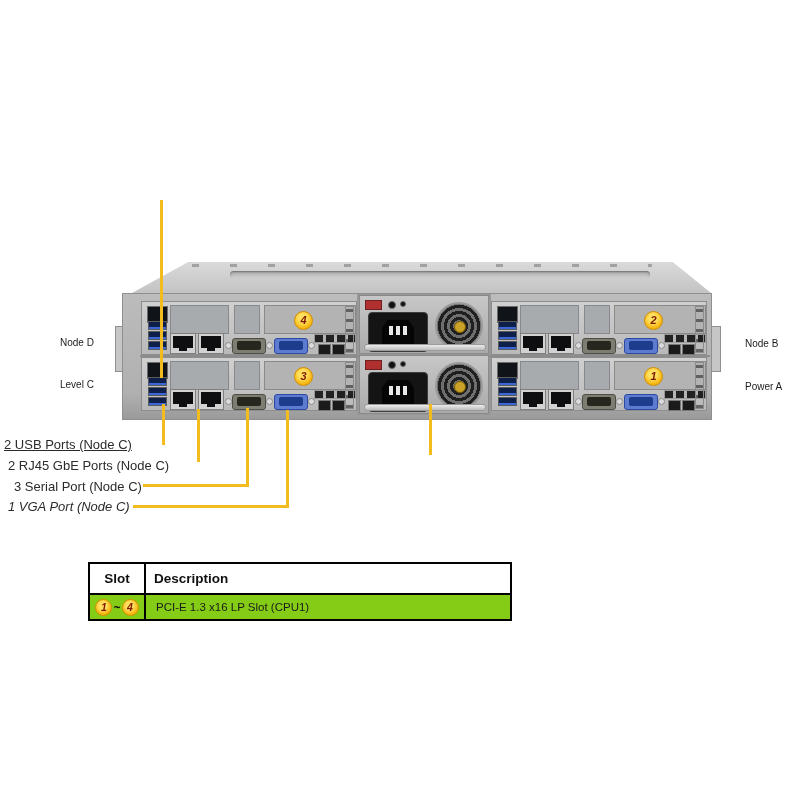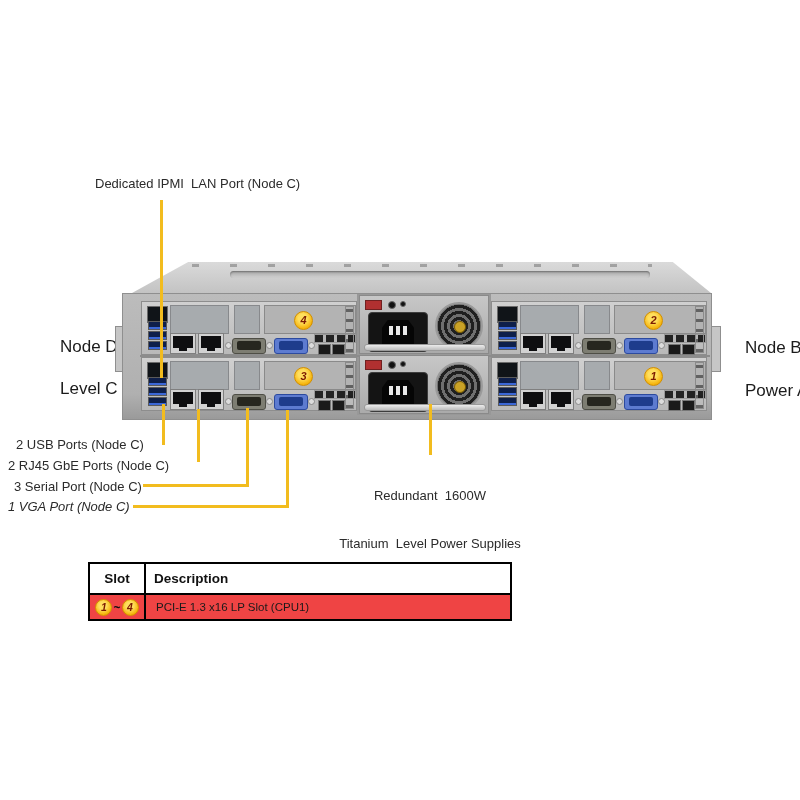--- a/index.html
+++ b/index.html
@@ -1,21 +1,21 @@
 <!DOCTYPE html>
 <html><head>
 <meta charset="utf-8">
 <style>
   html,body{margin:0;padding:0;background:#fff;}
   .stage{position:relative;width:800px;height:800px;background:#ffffff;overflow:hidden;
          font-family:"Liberation Sans",sans-serif;color:#222;}
 
   
   .callout-label{position:absolute;font-size:13px;color:#2b2b2b;white-space:pre;}
-  .node-label{position:absolute;font-size:17px;color:#1b1b1b;white-space:pre;}
+  .node-label{position:absolute;font-size:10px;color:#1b1b1b;white-space:pre;}
   .psu-caption{position:absolute;left:330px;top:456px;width:200px;text-align:center;
                font-size:13px;color:#2b2b2b;line-height:16px;white-space:pre;}
 
   
   .yline{position:absolute;background:#F2BC1E;z-index:30;}
 
   
   .lid{position:absolute;left:132px;top:262px;width:579px;height:31px;
        background:linear-gradient(180deg,#dadada,#c3c3c3);
        clip-path:polygon(9.7% 0,93.4% 0,100% 100%,0 100%);z-index:1;}
@@ -86,35 +86,34 @@
        border-radius:50%;background:#c9a227;border:1px solid #7a5c00;}
   .psu-handle{position:absolute;left:4px;bottom:2px;width:120px;height:5px;border-radius:3px;
        background:linear-gradient(180deg,#ececec,#bdbdbd);border:1px solid #9a9a9a;}
 
   
   .slot-table{position:absolute;left:88px;top:562px;width:424px;border-collapse:collapse;z-index:10;}
   .slot-table th,.slot-table td{border:2px solid #000;}
   .slot-table th{background:#fff;font-size:13.5px;font-weight:700;color:#111;height:27px;}
   .slot-table th.col-slot{width:52px;text-align:center;border-radius:6px;}
   .slot-table th.col-desc{text-align:left;padding-left:8px;}
-  .slot-table td{background:#ef4444;height:22px;}
+  .slot-table td{background:#84cc16;height:22px;}
   .cell-slot{text-align:center;white-space:nowrap;}
   .cell-desc{font-size:11.5px;color:#1a1a1a;padding-left:10px;}
   .tbadge{display:inline-block;width:15px;height:15px;border-radius:50%;vertical-align:middle;
        background:radial-gradient(circle at 45% 38%,#ffdf5e 0 30%,#f6b40c 70%,#ee9d00 100%);
        border:1px solid #d28f00;color:#7c1b00;font-weight:700;font-style:italic;
        font-size:10.5px;line-height:15px;text-align:center;}
   .tilde{display:inline-block;margin:0 1px;font-weight:700;font-size:12px;color:#111;vertical-align:middle;}
 </style>
 </head>
 <body>
 
 <div class="stage">
 
-  <div class="callout-label" style="left:95px;top:176px;">Dedicated IPMI  LAN Port (Node C)</div>
 
   <div>
     <div class="lid">
       <div class="lid-screws"></div>
       <div class="lid-handle"></div>
     </div>
     <div class="chassis-body"></div>
     <div class="ear" style="left:115px;top:326px;"></div>
     <div class="ear" style="left:710px;top:326px;"></div>
     <div class="psu-bay"></div>
@@ -287,29 +286,25 @@
 
   <div class="yline" style="left:160px;top:200px;width:3px;height:178px;"></div>
   <div class="yline" style="left:162px;top:404px;width:3px;height:41px;"></div>
   <div class="yline" style="left:197px;top:409px;width:3px;height:53px;"></div>
   <div class="yline" style="left:246px;top:408px;width:3px;height:79px;"></div>
   <div class="yline" style="left:143px;top:484px;width:106px;height:3px;"></div>
   <div class="yline" style="left:286px;top:410px;width:3px;height:98px;"></div>
   <div class="yline" style="left:133px;top:505px;width:156px;height:3px;"></div>
   <div class="yline" style="left:429px;top:404px;width:3px;height:51px;"></div>
 
-  <div class="callout-label" style="left:16px;top:437px;">2 USB Ports (Node C)</div>
+  <div class="callout-label" style="left:4px;top:437px;text-decoration:underline;">2 USB Ports (Node C)</div>
   <div class="callout-label" style="left:8px;top:458px;">2 RJ45 GbE Ports (Node C)</div>
   <div class="callout-label" style="left:14px;top:479px;">3 Serial Port (Node C)</div>
   <div class="callout-label" style="left:8px;top:499px;font-style:italic;">1 VGA Port (Node C)</div>
 
-  <div class="psu-caption">
-    <div>Redundant  1600W</div>
-    <div>Titanium  Level Power Supplies</div>
-  </div>
 
   <table class="slot-table">
     <thead>
       <tr>
         <th class="col-slot">Slot</th>
         <th class="col-desc">Description</th>
       </tr>
     </thead>
     <tbody>
       <tr>

